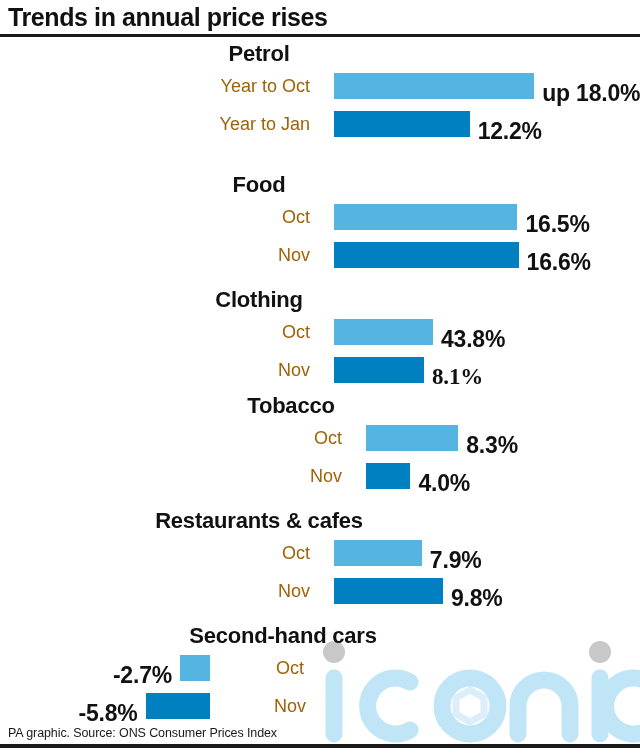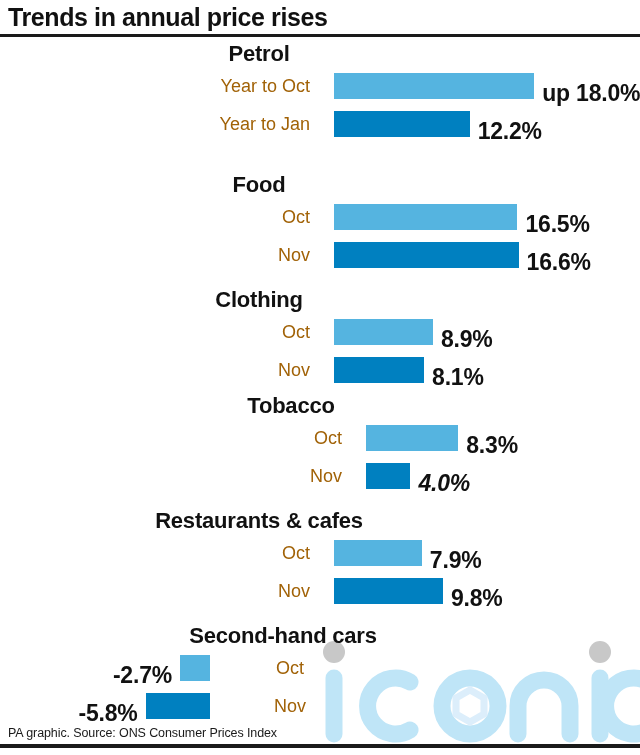--- a/index.html
+++ b/index.html
@@ -234,45 +234,45 @@
           <div class="value" style="left: 526.592px; text-align: center;">16.6%</div>
         </div>
       </div>
       <div class="group" style="margin-top: 13px;">
         <div class="group-title">Clothing</div>
         <div class="row">
           <div class="cat-label">Oct</div>
           <div class="bar-track" style="width: 98.968px;">
             <div class="bar light" style="width: 98.968px; background: rgb(85, 180, 224);"></div>
           </div>
-          <div class="value" style="left: 440.968px;">8.9%</div>
+          <div class="value" style="left: 440.968px;">43.8%</div>
         </div>
         <div class="row">
           <div class="cat-label">Nov</div>
           <div class="bar-track" style="width: 90.072px;">
             <div class="bar dark" style="width: 90.072px; background: rgb(0, 128, 192);"></div>
           </div>
-          <div class="value" style="left: 432.072px;">8.1%</div>
+          <div class="value" style="left: 432.072px; font-family: Liberation Serif, serif;">8.1%</div>
         </div>
       </div>
       <div class="group" style="margin-top: 4px; padding-left: 32px;">
         <div class="group-title">Tobacco</div>
         <div class="row">
           <div class="cat-label">Oct</div>
           <div class="bar-track" style="width: 92.296px;">
             <div class="bar light" style="width: 92.296px; background: rgb(85, 180, 224);"></div>
           </div>
           <div class="value" style="left: 434.296px;">8.3%</div>
         </div>
         <div class="row">
           <div class="cat-label">Nov</div>
           <div class="bar-track" style="width: 44.48px;">
             <div class="bar dark" style="width: 44.48px; background: rgb(0, 128, 192);"></div>
           </div>
-          <div class="value" style="left: 386.48px; font-style: italic;">4.0%</div>
+          <div class="value" style="left: 386.48px;">4.0%</div>
         </div>
       </div>
       <div class="group" style="margin-top: 13px;">
         <div class="group-title">Restaurants &amp; cafes</div>
         <div class="row">
           <div class="cat-label">Oct</div>
           <div class="bar-track" style="width: 87.848px;">
             <div class="bar light" style="width: 87.848px; background: rgb(85, 180, 224);"></div>
           </div>
           <div class="value" style="left: 429.848px;">7.9%</div>

